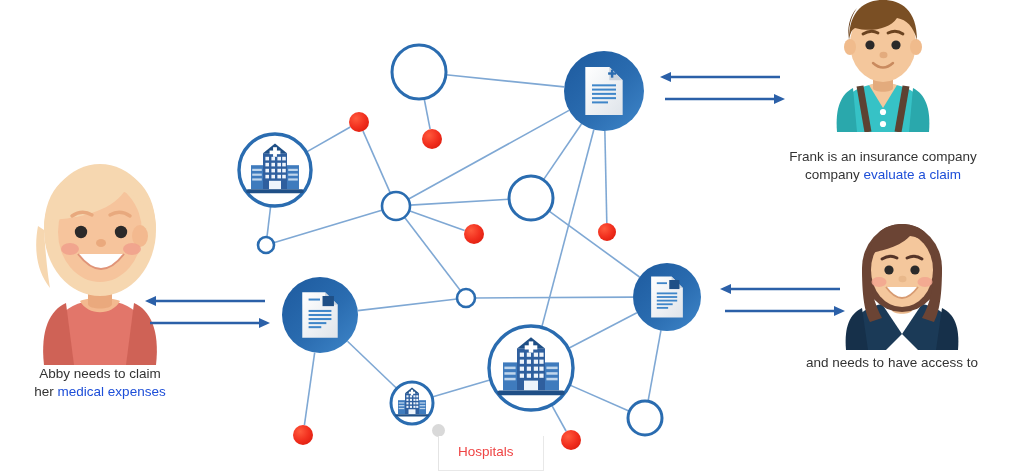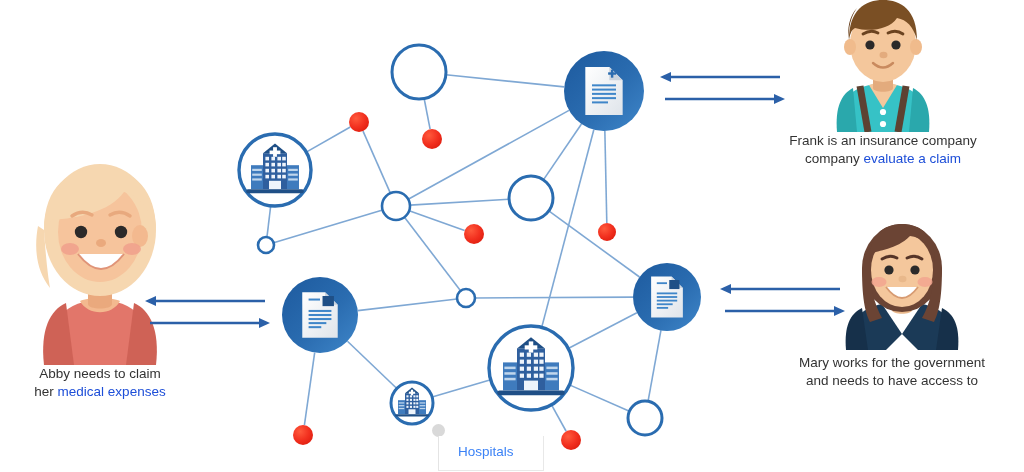--- a/index.html
+++ b/index.html
@@ -15,40 +15,40 @@
   .persona .art{position:relative;}
   .caption{text-align:center;font-size:13.5px;line-height:18px;color:#333333;}
   .caption .hl{color:#1d4ed8;font-weight:normal;}
 
   .persona-abby{left:0px;top:160px;width:200px;}
   .persona-abby .art{width:200px;height:205px;}
   .persona-abby .caption{}
 
   .persona-frank{left:742px;top:0px;width:282px;}
   .persona-frank .art{width:282px;height:132px;}
-  .persona-frank .caption{margin-top:0;}
+  .persona-frank .caption{margin-top:16px;}
 
   .persona-mary{left:760px;top:222px;width:264px;}
   .persona-mary .art{width:264px;height:128px;}
   .persona-mary .caption{margin-top:4px;}
 
   
   .arrows{position:absolute;}
   .arrows-left{left:145px;top:292px;width:125px;height:44px;}
   .arrows-right-top{left:660px;top:68px;width:125px;height:44px;}
   .arrows-right-bottom{left:720px;top:280px;width:125px;height:44px;}
 
   
   .tooltip-wrap{position:absolute;left:432px;top:424px;}
   .tooltip-dot{position:absolute;left:0px;top:0px;width:13px;height:13px;
        border-radius:50%;background:#d9d9d9;}
   .tooltip-box{position:absolute;left:6px;top:12px;width:104px;height:34px;
        background:#ffffff;border:1px solid #e8e8e8;border-top:none;
        border-left:1px solid #e4e4e4;}
-  .tooltip-label{position:absolute;left:26px;top:20px;font-size:13.5px;color:#3b82f6;
+  .tooltip-label{position:absolute;left:26px;top:20px;font-size:13.5px;color:#ef4444;
        white-space:nowrap;}
 </style>
 </head>
 <body>
 
 <div class="stage">
 
   <svg id="graph" viewBox="0 0 1024 472" xmlns="http://www.w3.org/2000/svg">
     <defs>
       <linearGradient id="docGrad" x1="0" y1="0" x2="1" y2="1">
@@ -410,21 +410,20 @@
           <ellipse cx="85" cy="60" rx="7.5" ry="5" fill="#f2a58f" opacity="0.85"></ellipse>
 
           <ellipse cx="62.5" cy="57" rx="4" ry="3.2" fill="#e9b88b"></ellipse>
 
           <path d="M46 65 q16 22 32 0 Z" fill="#ffffff"></path>
           <path d="M46 65 q16 22 32 0" fill="none" stroke="#d79b72" stroke-width="1.8"></path>
         </g>
       </svg>
     </div>
     <div class="caption">
-      <div>Mary works for the government</div>
       <div>and needs to have access to</div>
     </div>
   </div>
 
   <div class="arrows arrows-left">
     <svg viewBox="0 0 125 44" width="125" height="44" xmlns="http://www.w3.org/2000/svg">
       <g>
         <line x1="8" y1="9" x2="120" y2="9" stroke="#2b60a8" stroke-width="2.6"></line>
         <path d="M0 9 L11 4 L11 14 Z" fill="#2b60a8"></path>
       </g>

